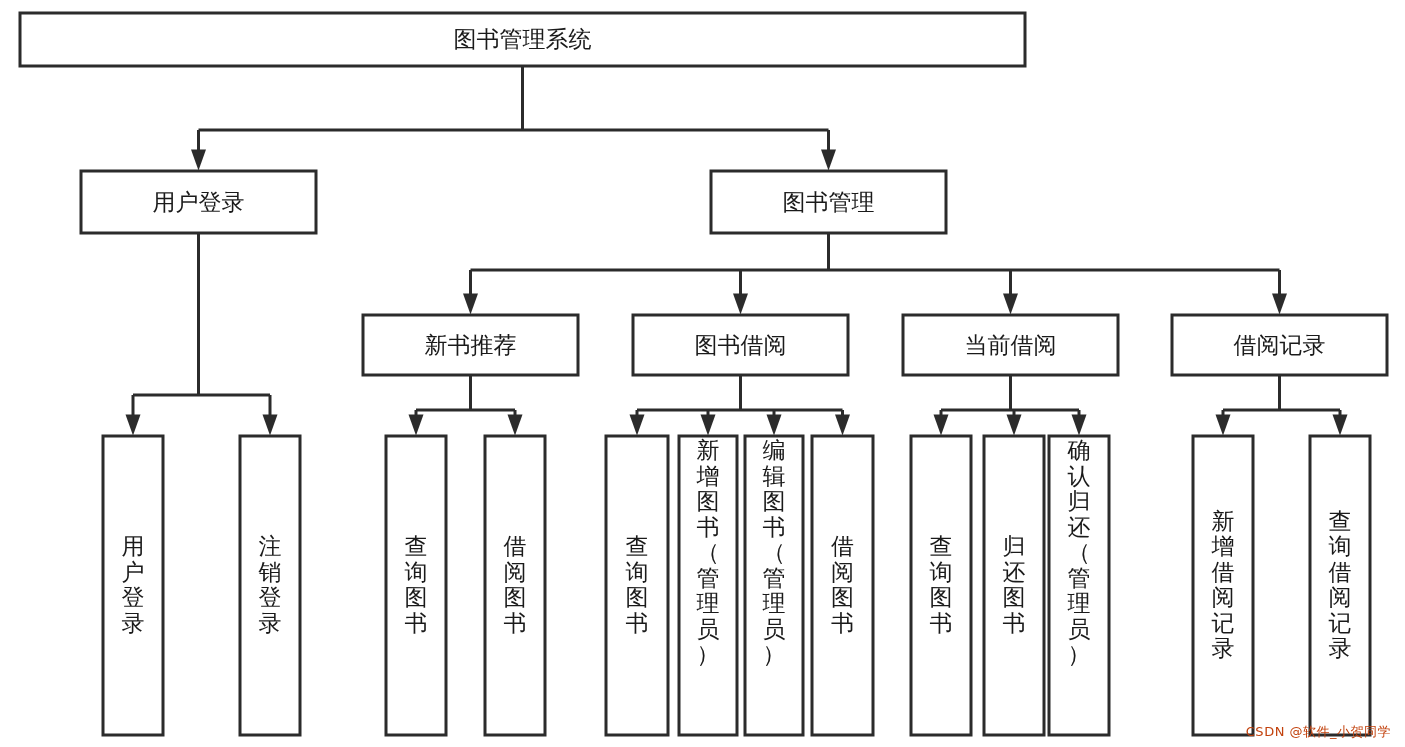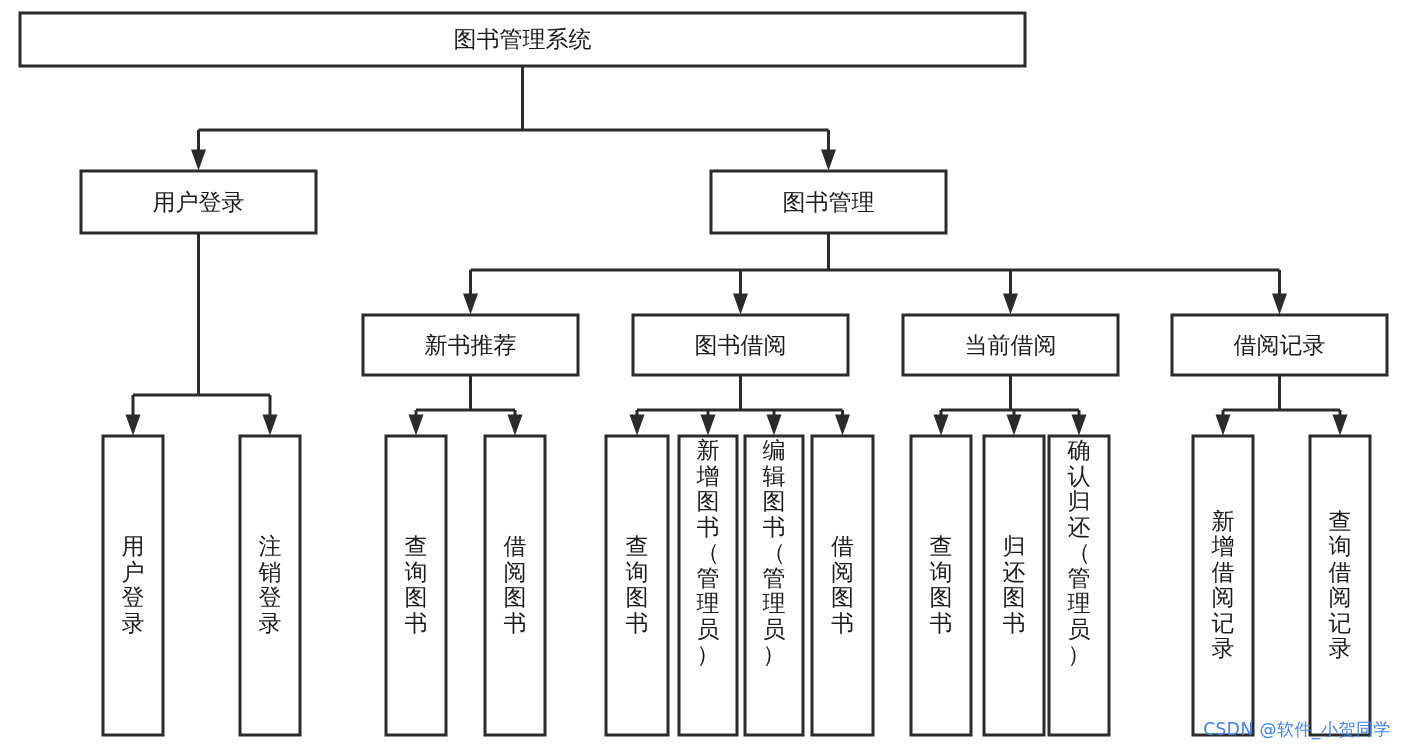--- a/index.html
+++ b/index.html
@@ -52,22 +52,22 @@
     fill: #1a1a1a;
     font-family: "DejaVu Sans", "Liberation Sans", sans-serif;
     font-size: 23px;
     text-anchor: middle;
   }
   .watermark {
     position: absolute;
     right: 14px;
     bottom: 6px;
     font-family: "DejaVu Sans", "Liberation Sans", sans-serif;
-    font-size: 17px;
-    color: #3b82f6;
+    font-size: 13px;
+    color: #c2410c;
     letter-spacing: 0.5px;
     white-space: nowrap;
     user-select: none;
   }
 </style>
 </head>
 <body>
 
 <div id="diagram-root">
   <svg class="flow" viewBox="0 0 1405 747" xmlns="http://www.w3.org/2000/svg">

